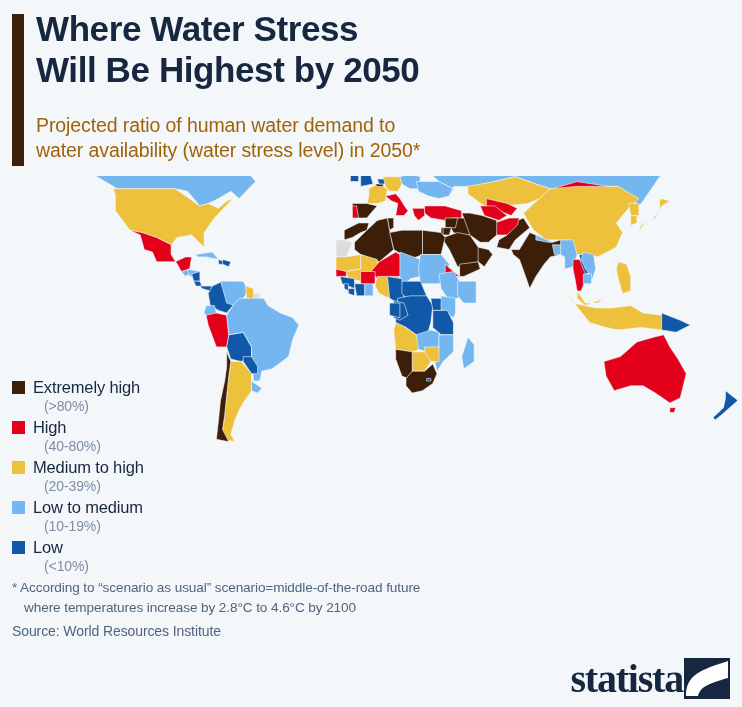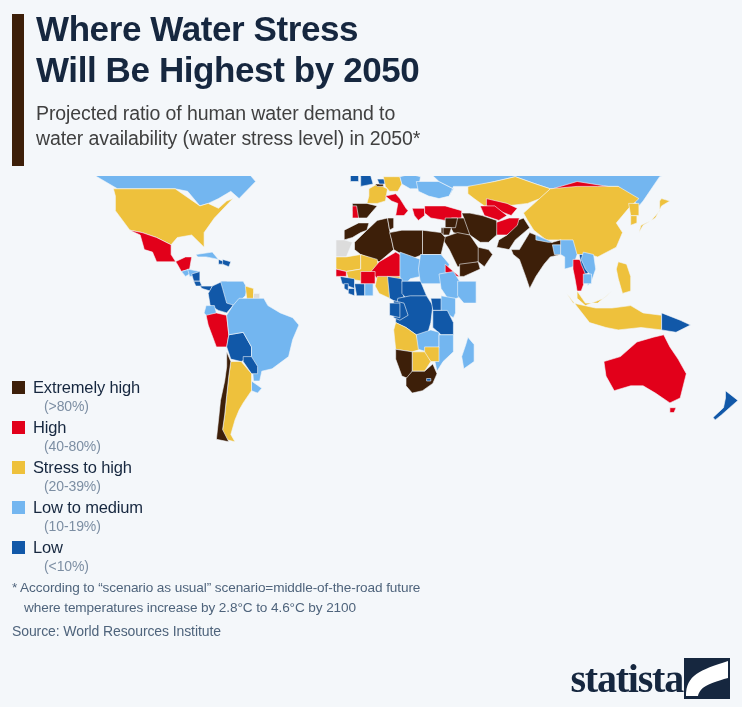--- a/index.html
+++ b/index.html
@@ -17,22 +17,22 @@
     position:absolute;left:12px;top:14px;width:12px;height:152px;
     background:#3d1f09;
   }
   .header{position:absolute;left:36px;top:8px;right:10px;}
   .title{
     font-size:35px;line-height:1.18;font-weight:bold;
     color:#16273f;letter-spacing:-0.4px;margin:0;
     white-space:pre-line;
   }
   .subtitle{
-    font-size:19.5px;line-height:1.28;color:#404040;
-    margin:10px 0 0 0;white-space:pre-line;letter-spacing:-0.1px;
+    font-size:19.5px;line-height:1.28;color:#a16207;
+    margin:22px 0 0 0;white-space:pre-line;letter-spacing:-0.1px;
   }
 
   
   .map-wrap{position:absolute;left:0;top:176px;width:742px;height:400px;}
   .map-wrap svg{display:block;width:742px;height:400px;}
   .ocean{fill:#f4f7fa;}
   .land{stroke:#f4f7fa;stroke-width:0.6;stroke-linejoin:round;}
 
   
   .legend{position:absolute;left:12px;top:378px;width:200px;}
@@ -223,21 +223,21 @@
       <div class="legend-row">
         <div class="legend-main">
           <span class="swatch" style="background: rgb(226, 0, 26);"></span>
           <span class="legend-label">High</span>
         </div>
         <div class="legend-range">(40-80%)</div>
       </div>
       <div class="legend-row">
         <div class="legend-main">
           <span class="swatch" style="background: rgb(238, 193, 60);"></span>
-          <span class="legend-label">Stress to high</span>
+          <span class="legend-label">Medium to high</span>
         </div>
         <div class="legend-range">(20-39%)</div>
       </div>
       <div class="legend-row">
         <div class="legend-main">
           <span class="swatch" style="background: rgb(115, 182, 240);"></span>
           <span class="legend-label">Low to medium</span>
         </div>
         <div class="legend-range">(10-19%)</div>
       </div>

